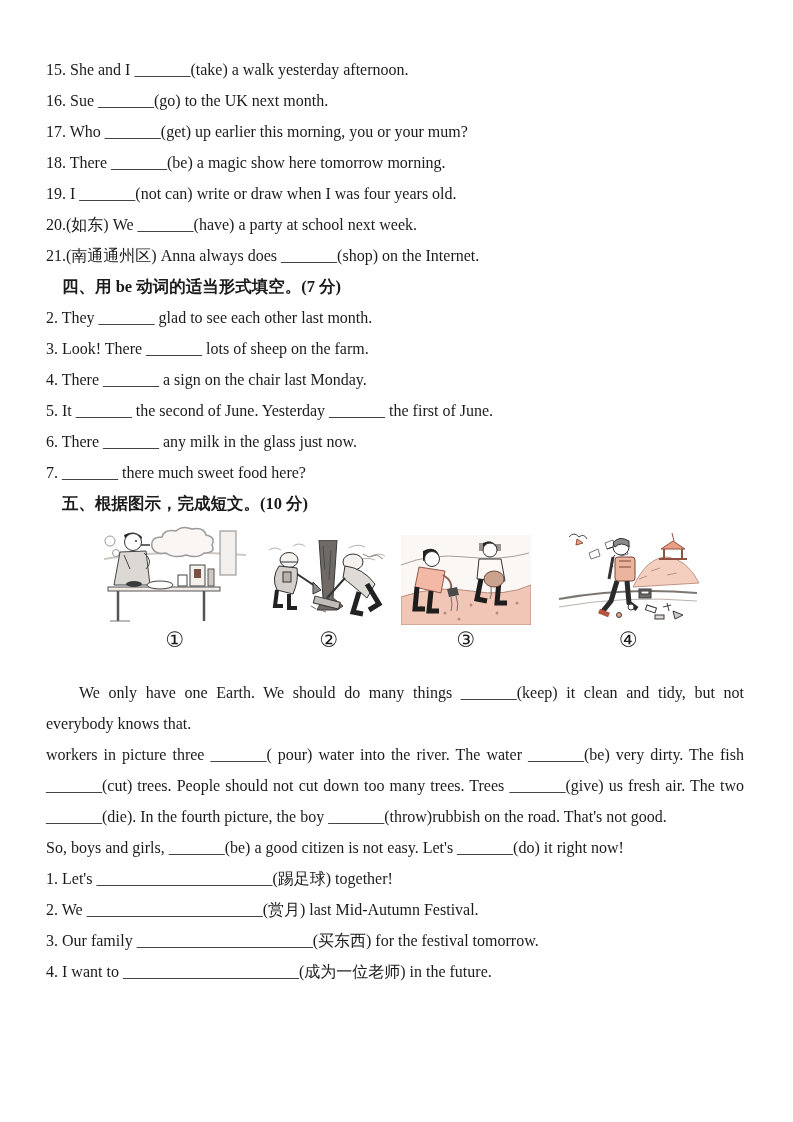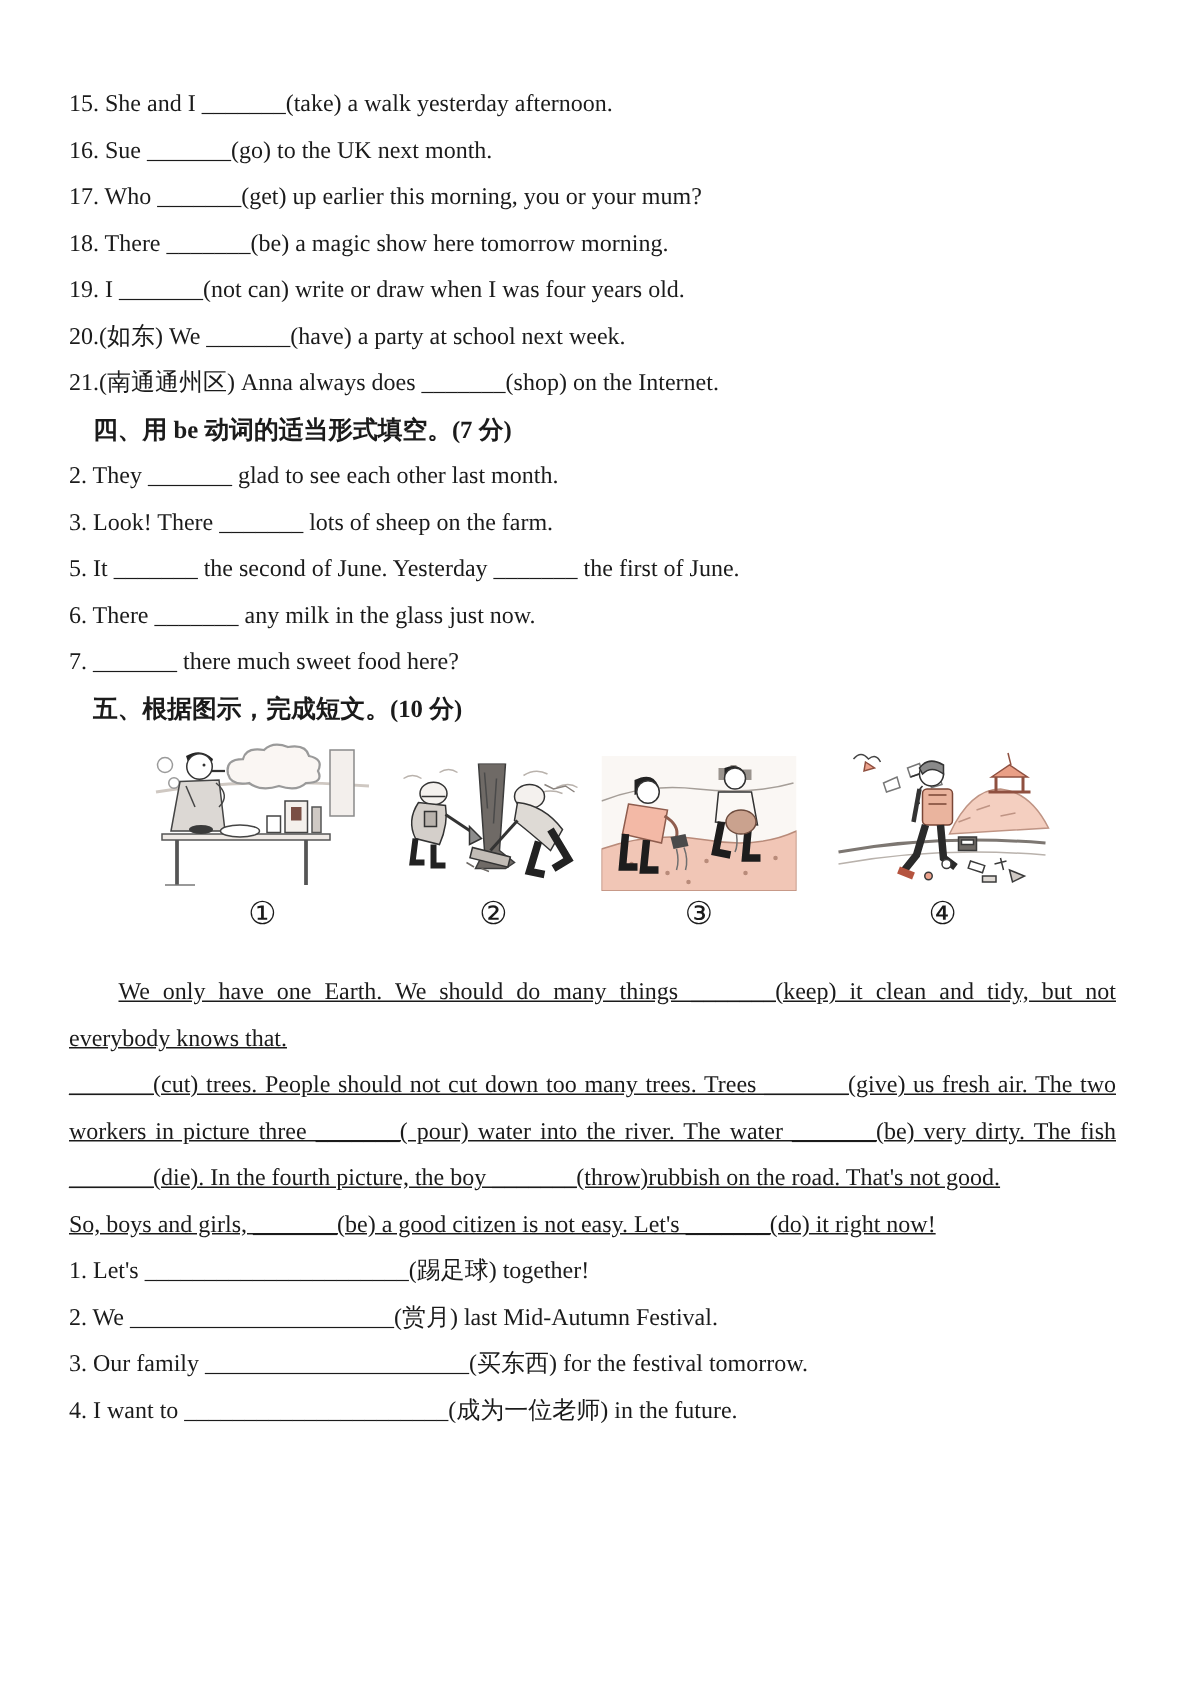--- a/index.html
+++ b/index.html
@@ -23,41 +23,42 @@
   }
   .pic{display:flex;flex-direction:column;align-items:center;}
   .pic svg{display:block;}
   .plabel{font-size:21px;line-height:30px;text-align:center;
     font-family:"DejaVu Sans","Liberation Serif",serif;}
   .m1{margin-left:54px;}
   .m2{margin-left:13px;}
   .m3{margin-left:6px;}
   .m4{margin-left:24px;}
   .passage{margin-top:22px;font-size:16px;}
-  .pline{line-height:31px;white-space:nowrap;text-decoration:underline;}
+  .pline{line-height:31px;white-space:nowrap;}
   .jline{text-align:justify;text-align-last:justify;}
   .indent{padding-left:33px;}
 </style>
 </head>
 <body>
 
 <div class="page">
   <div class="content">
 
     <div class="qline">15. She and I _______(take) a walk yesterday afternoon.</div>
     <div class="qline">16. Sue _______(go) to the UK next month.</div>
     <div class="qline">17. Who _______(get) up earlier this morning, you or your mum?</div>
     <div class="qline">18. There _______(be) a magic show here tomorrow morning.</div>
     <div class="qline">19. I _______(not can) write or draw when I was four years old.</div>
     <div class="qline">20.(如东) We _______(have) a party at school next week.</div>
     <div class="qline">21.(南通通州区) Anna always does _______(shop) on the Internet.</div>
 
     <div class="hdr">四、用 be 动词的适当形式填空。(7 分)</div>
     <div class="qline">2. They _______ glad to see each other last month.</div>
     <div class="qline">3. Look! There _______ lots of sheep on the farm.</div>
+    <div class="qline">4. There _______ a sign on the chair last Monday.</div>
     <div class="qline">5. It _______ the second of June. Yesterday _______ the first of June.</div>
     <div class="qline">6. There _______ any milk in the glass just now.</div>
     <div class="qline">7. _______ there much sweet food here?</div>
 
     <div class="hdr">五、根据图示，完成短文。(10 分)</div>
 
     <div class="pics-row">
 
       <div class="pic m1" aria-label="a man smoking at a table">
         <svg width="150" height="100" viewBox="0 0 150 100">
@@ -177,22 +178,22 @@
           </g>
         </svg>
         <div class="plabel">④</div>
       </div>
 
     </div>
 
     <div class="passage">
       <div class="pline jline indent">We only have one Earth. We should do many things _______(keep) it clean and tidy, but not</div>
       <div class="pline">everybody knows that.</div>
+      <div class="pline jline">workers in picture three _______( pour) water into the river. The water _______(be) very dirty. The fish</div>
       <div class="pline jline">_______(cut) trees. People should not cut down too many trees. Trees _______(give) us fresh air. The two</div>
-      <div class="pline jline">workers in picture three _______( pour) water into the river. The water _______(be) very dirty. The fish</div>
       <div class="pline">_______(die). In the fourth picture, the boy _______(throw)rubbish on the road. That's not good.</div>
       <div class="pline">So, boys and girls, _______(be) a good citizen is not easy. Let's _______(do) it right now!</div>
     </div>
 
     <div class="qline">1. Let's ______________________(踢足球) together!</div>
     <div class="qline">2. We ______________________(赏月) last Mid-Autumn Festival.</div>
     <div class="qline">3. Our family ______________________(买东西) for the festival tomorrow.</div>
     <div class="qline">4. I want to ______________________(成为一位老师) in the future.</div>
 
   </div>

